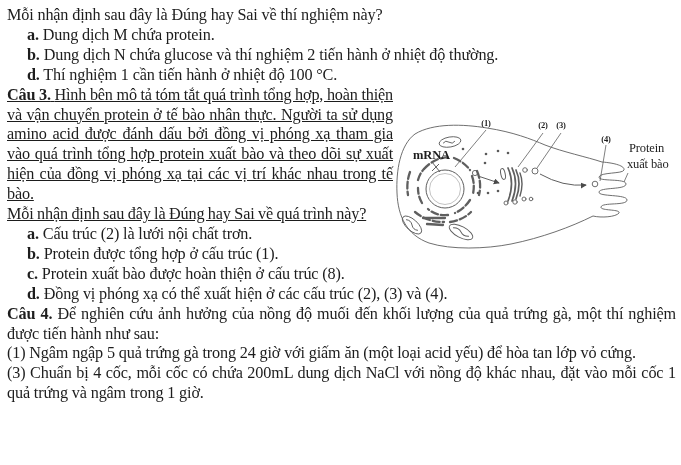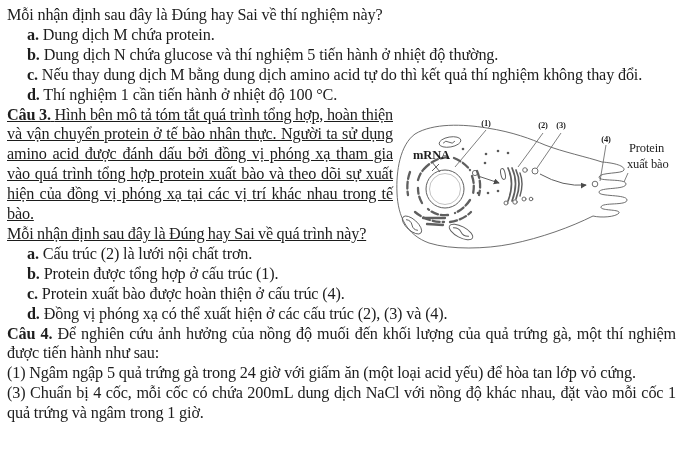--- a/index.html
+++ b/index.html
@@ -27,25 +27,21 @@
 <div class="page">
 
   <section>
     <p class="para">Mỗi nhận định sau đây là Đúng hay Sai về thí nghiệm này?</p>
     <div class="item">
       <b>a.</b>
       <span>Dung dịch M chứa protein.</span>
     </div>
     <div class="item">
       <b>b.</b>
-      <span>Dung dịch N chứa glucose và thí nghiệm 5 tiến hành ở nhiệt độ thường.</span>
-    </div>
-    <div class="item">
-      <b>c.</b>
-      <span>Nếu thay dung dịch M bằng dung dịch amino acid tự do thì kết quả thí nghiệm không thay đổi.</span>
+      <span>Dung dịch N chứa glucose và thí nghiệm 2 tiến hành ở nhiệt độ thường.</span>
     </div>
     <div class="item">
       <b>d.</b>
       <span>Thí nghiệm 1 cần tiến hành ở nhiệt độ 100 °C.</span>
     </div>
   </section>
 
   <section>
     <p class="para just q3text">
       <b class="qlabel">Câu 3.</b>
@@ -55,21 +51,21 @@
     <div class="item">
       <b>a.</b>
       <span>Cấu trúc (2) là lưới nội chất trơn.</span>
     </div>
     <div class="item">
       <b>b.</b>
       <span>Protein được tổng hợp ở cấu trúc (1).</span>
     </div>
     <div class="item">
       <b>c.</b>
-      <span>Protein xuất bào được hoàn thiện ở cấu trúc (4).</span>
+      <span>Protein xuất bào được hoàn thiện ở cấu trúc (8).</span>
     </div>
     <div class="item">
       <b>d.</b>
       <span>Đồng vị phóng xạ có thể xuất hiện ở các cấu trúc (2), (3) và (4).</span>
     </div>
   </section>
 
   <figure class="diagram">
     <svg width="290" height="154" viewBox="0 0 290 154">
       <defs>

